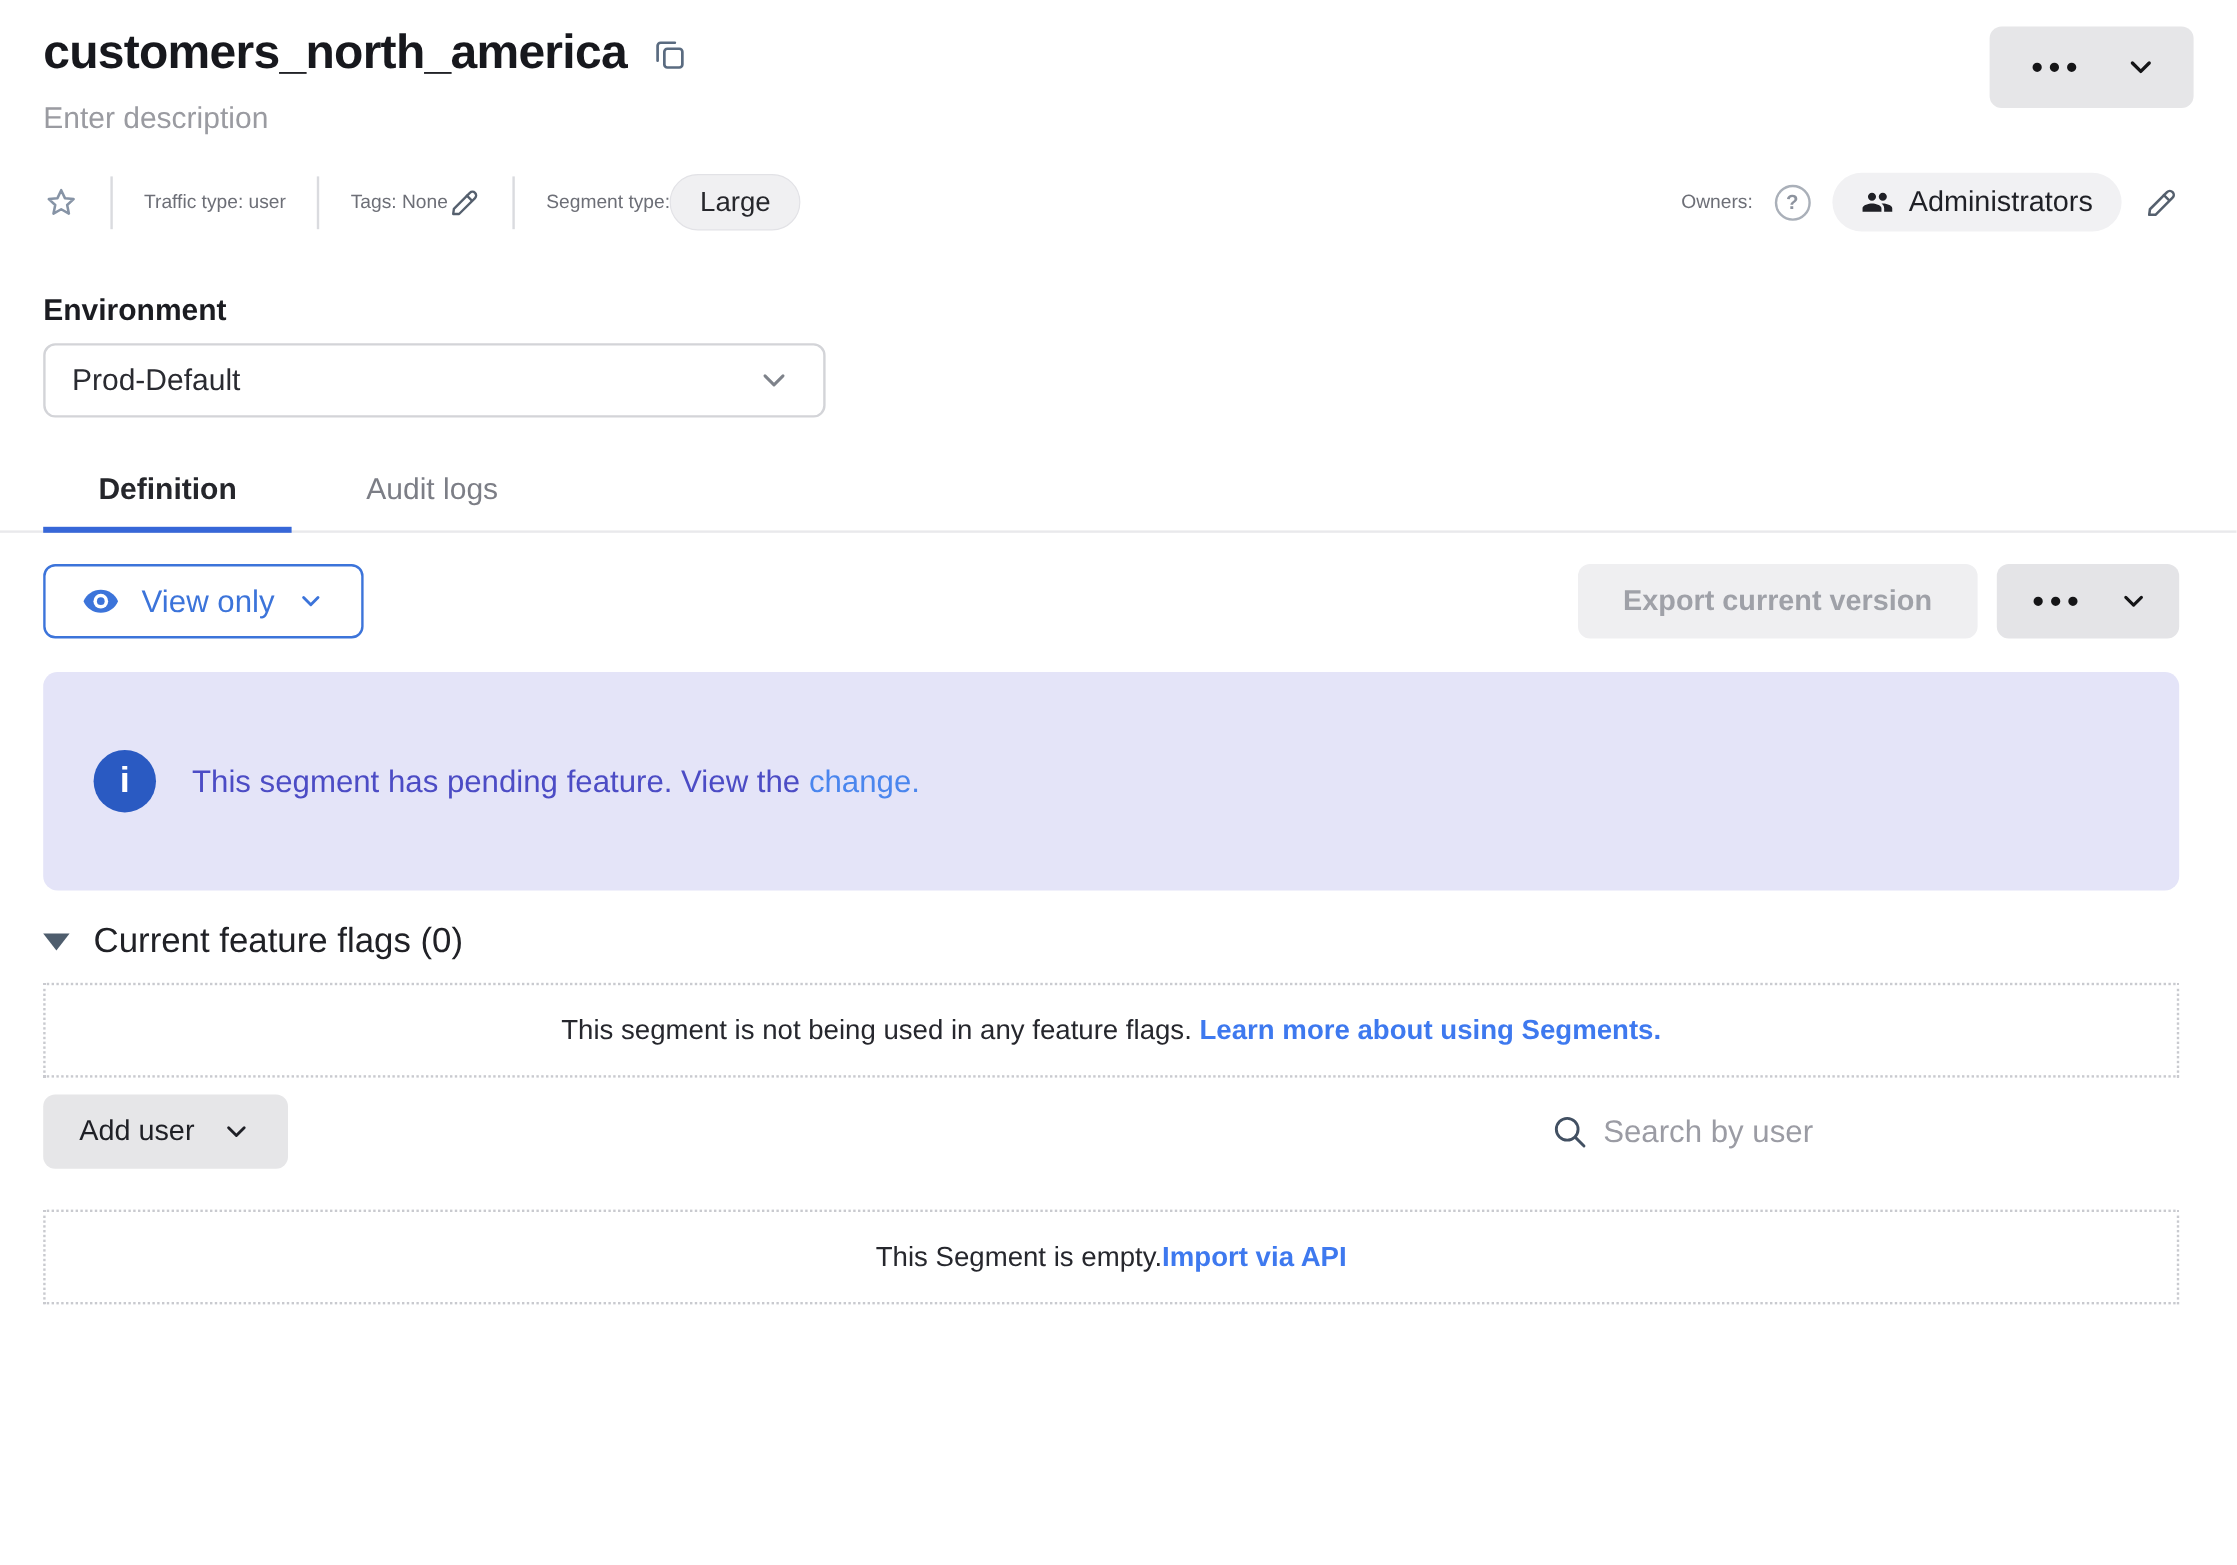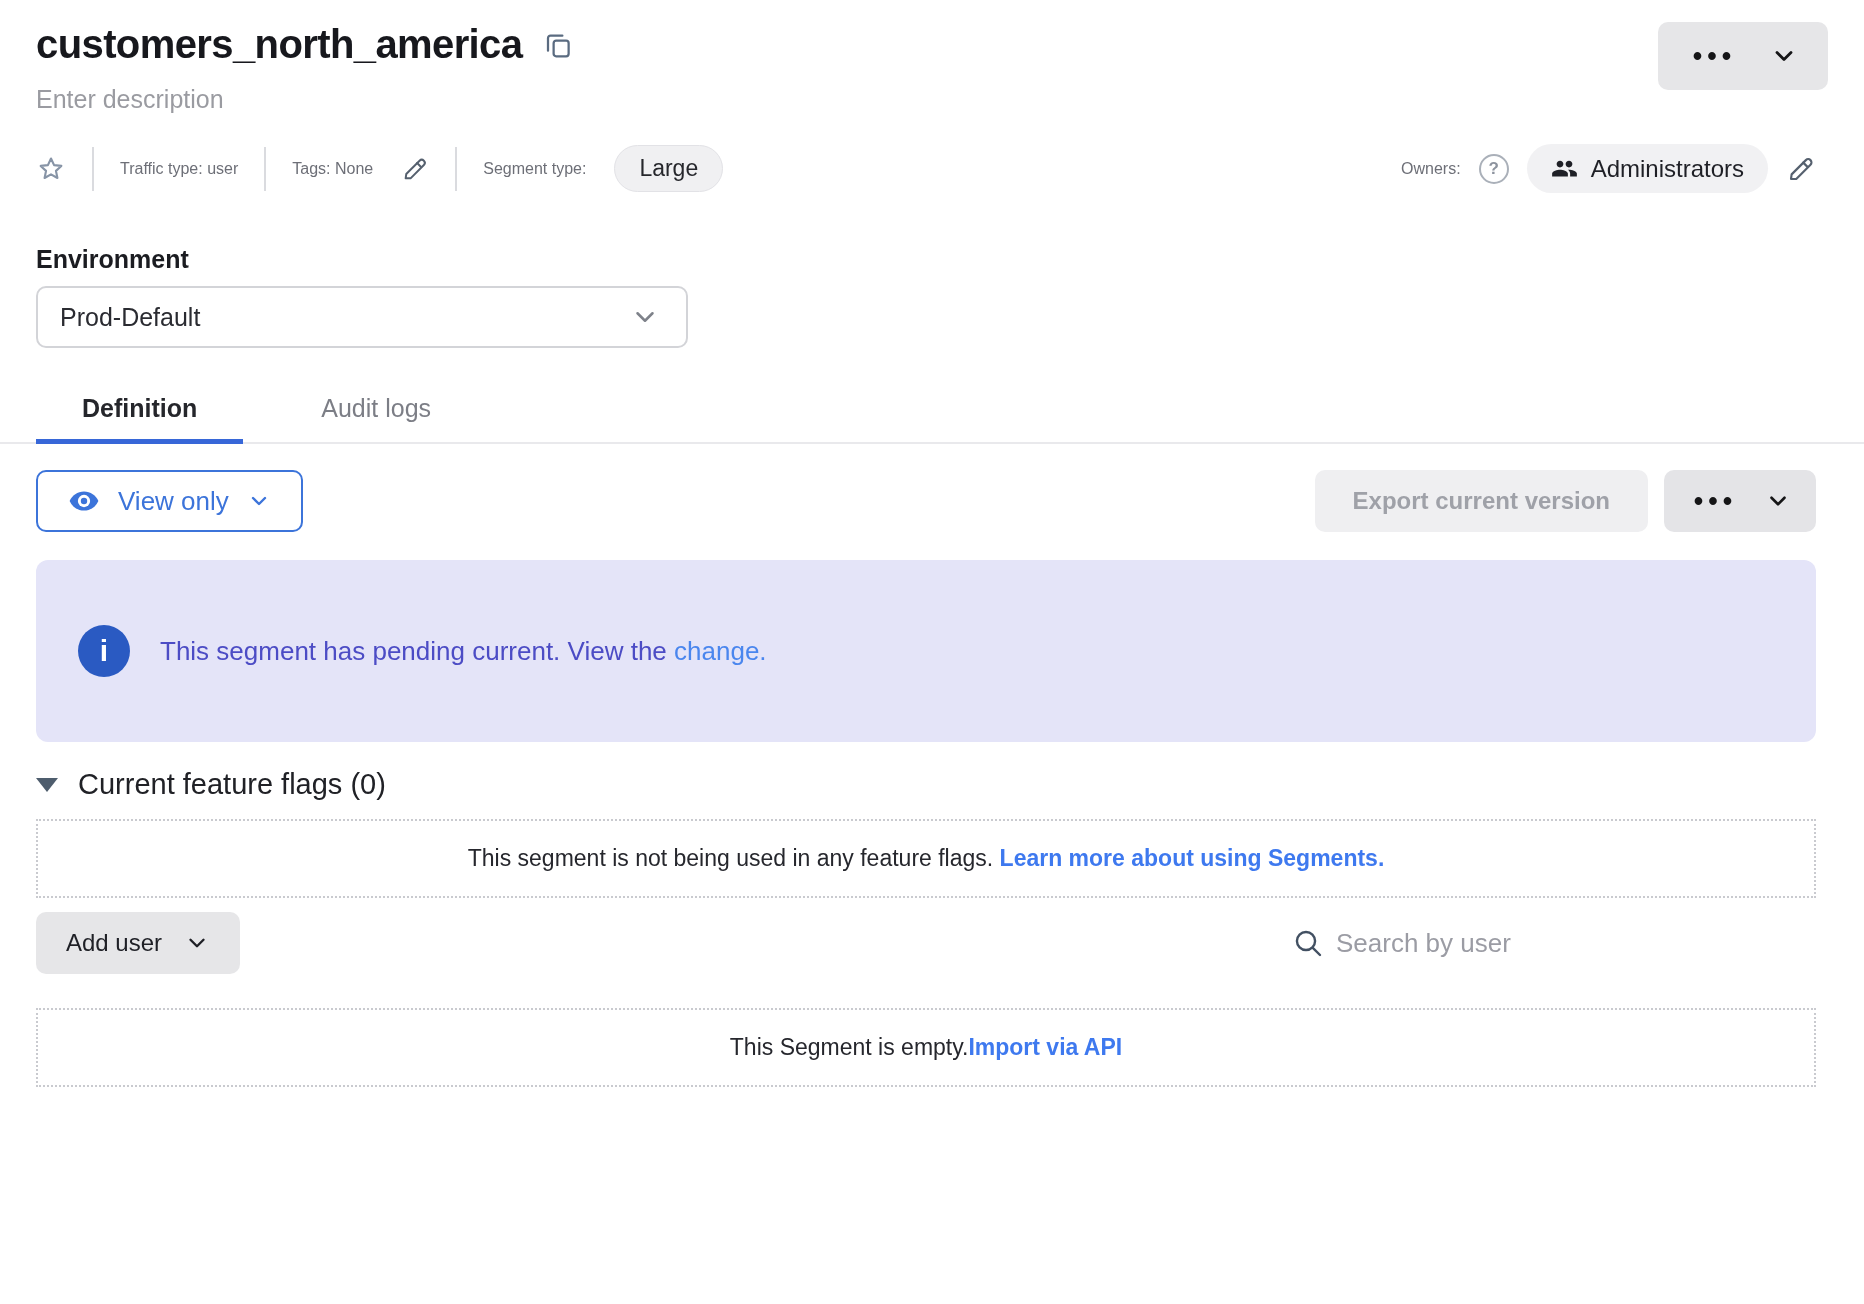--- a/index.html
+++ b/index.html
@@ -48,21 +48,21 @@
     font-size: 25px;
     color: #9a9ba1;
     cursor: text;
   }
 
   
   .meta-row { margin-top: 30px; display: flex; align-items: center; }
   .meta-left { display: flex; align-items: center; gap: 26px; flex: 1; }
   .vdiv { width: 2px; height: 44px; background: #dadbdf; }
   .meta-text { font-size: 16px; color: #6d6f77; white-space: nowrap; }
-  .tags-group, .segtype-group { display: flex; align-items: center; gap: 28px; }
+  .tags-group, .segtype-group { display: flex; align-items: center; gap: 0; }
   .badge {
     background: #f0f0f2;
     border: 1px solid #e2e2e6;
     border-radius: 24px;
     padding: 9px 24px;
     font-size: 23px;
     color: #26272c;
   }
   .meta-right { display: flex; align-items: center; gap: 18px; }
   .help-circle {
@@ -93,21 +93,21 @@
     padding: 0 26px 0 22px;
     font-size: 25px; color: #2a2b31;
     cursor: pointer; background: #fff;
   }
 
   
   .tabs {
     margin-top: 34px;
     border-bottom: 2px solid #e9e9ec;
     padding: 0 36px;
-    display: flex; gap: 32px;
+    display: flex; gap: 16px;
   }
   .tab {
     padding: 12px 46px 16px 46px;
     font-size: 25px; font-weight: 500; color: #7c7e86;
     border-bottom: 5px solid transparent;
     margin-bottom: -2px;
     cursor: pointer;
   }
   .tab.active { color: #25262b; font-weight: 700; border-bottom-color: #3767d8; }
 
@@ -305,21 +305,21 @@
           <svg width="26" height="26" viewBox="0 0 24 24" fill="none" stroke="#151517" stroke-width="2.4" stroke-linecap="round" stroke-linejoin="round">
             <polyline points="6 9 12 15 18 9"></polyline>
           </svg>
         </span>
       </button>
     </div>
 
     <div class="banner">
       <span class="info-circle">i</span>
       <span class="banner-text">
-        <span>This segment has pending current. View the </span><a class="banner-link">change.</a>
+        <span>This segment has pending feature. View the </span><a class="banner-link">change.</a>
       </span>
     </div>
 
     <section>
       <div class="section-head flags">
         <span class="tri"></span>
         <h2 class="section-title">Current feature flags (0)</h2>
       </div>
       <div class="dotted-box flags">
         <span>This segment is not being used in any feature flags. </span><a class="box-link">Learn more about using Segments.</a>

